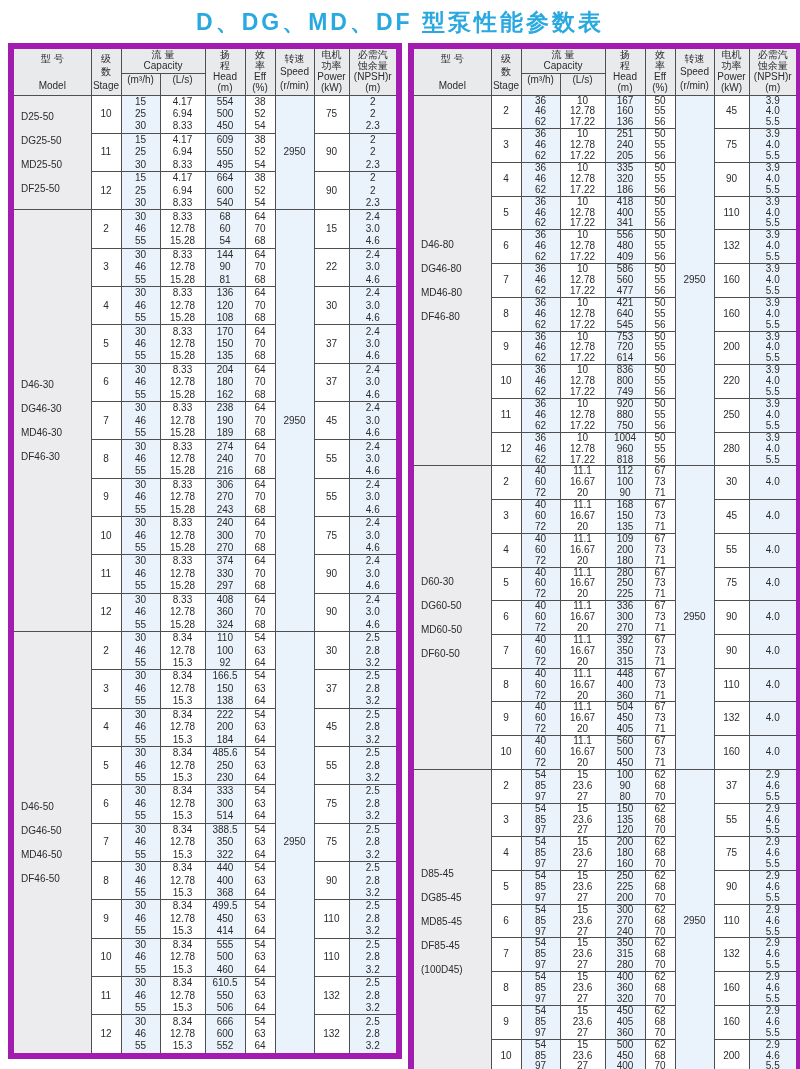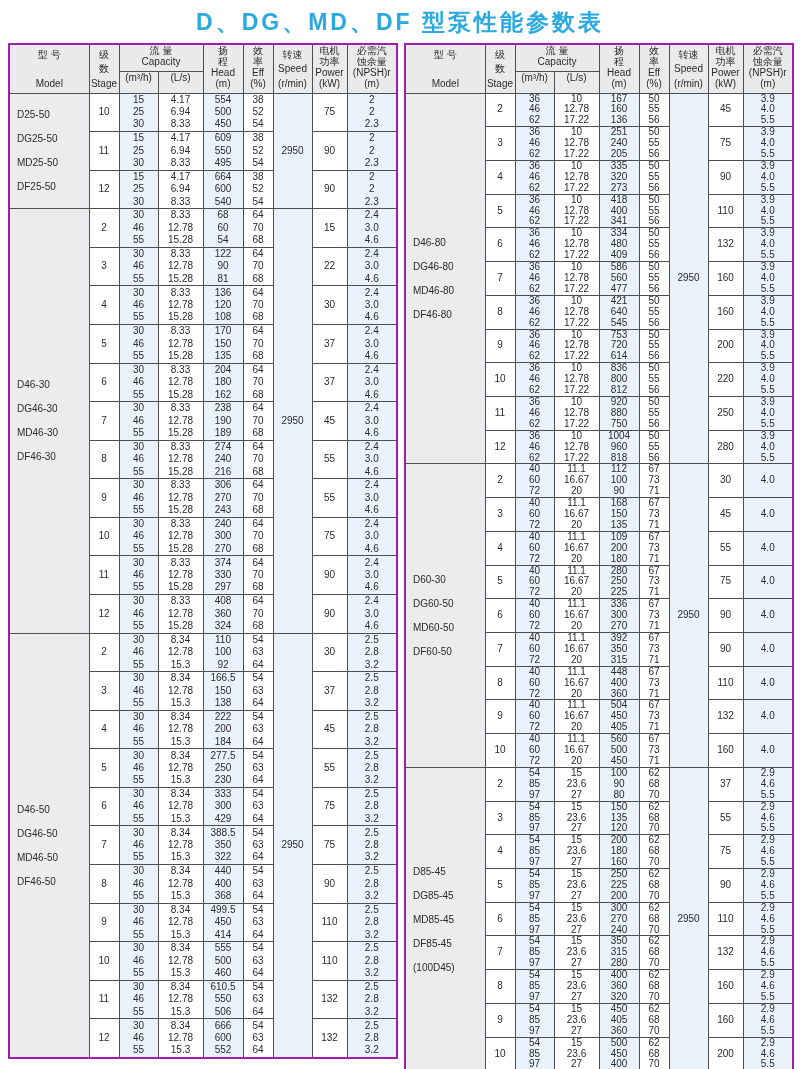--- a/index.html
+++ b/index.html
@@ -1,21 +1,21 @@
 <!DOCTYPE html>
 <html><head>
 <meta charset="utf-8">
 <style>
   html,body { margin:0; padding:0; background:#ffffff; }
   body { width:800px; height:1069px; font-family:"Liberation Sans", sans-serif; }
   .title { text-align:center; color:#29A9E0; font-size:23px; font-weight:bold;
            letter-spacing:3px; padding:7px 0 5px 0; }
   .tables { display:flex; gap:6px; padding:0 8px; align-items:flex-start; }
   table.ptable { border-collapse:collapse; table-layout:fixed; width:388px;
-                 border:2px solid #a21caf; }
+                 border:6px solid #a21caf; }
   #t0 table { height:1016px; } #t1 table { height:1016px; }
   td,th { border:1px solid #4f4f4f; padding:0; text-align:center; vertical-align:middle;
           font-size:10px; color:#2b2b2b; overflow:hidden; }
   th { background:#E9EAEC; font-weight:normal; }
   thead tr.h1 { height:27px; } thead tr.h2 { height:22px; }
   .hwrap { display:flex; flex-direction:column; justify-content:flex-start; align-items:center;
            height:100%; line-height:11px; box-sizing:border-box; }
   .hwrap.sb { justify-content:space-between; padding:4px 0; }
   .lh12 tbody td { line-height:12.4px; }
   .lh11 tbody td { line-height:10.9px; }
@@ -279,21 +279,21 @@
               <div>30</div>
               <div>46</div>
               <div>55</div>
             </td>
             <td>
               <div>8.33</div>
               <div>12.78</div>
               <div>15.28</div>
             </td>
             <td class="shade">
-              <div>122</div>
+              <div>144</div>
               <div>90</div>
               <div>81</div>
             </td>
             <td>
               <div>64</div>
               <div>70</div>
               <div>68</div>
             </td>
             <td>
               <div>22</div>
@@ -719,21 +719,21 @@
               <div>30</div>
               <div>46</div>
               <div>55</div>
             </td>
             <td>
               <div>8.34</div>
               <div>12.78</div>
               <div>15.3</div>
             </td>
             <td class="shade">
-              <div>277.5</div>
+              <div>485.6</div>
               <div>250</div>
               <div>230</div>
             </td>
             <td>
               <div>54</div>
               <div>63</div>
               <div>64</div>
             </td>
             <td>
               <div>55</div>
@@ -754,21 +754,21 @@
               <div>55</div>
             </td>
             <td>
               <div>8.34</div>
               <div>12.78</div>
               <div>15.3</div>
             </td>
             <td class="shade">
               <div>333</div>
               <div>300</div>
-              <div>429</div>
+              <div>514</div>
             </td>
             <td>
               <div>54</div>
               <div>63</div>
               <div>64</div>
             </td>
             <td>
               <div>75</div>
             </td>
             <td class="shade">
@@ -1153,21 +1153,21 @@
               <div>62</div>
             </td>
             <td>
               <div>10</div>
               <div>12.78</div>
               <div>17.22</div>
             </td>
             <td class="shade">
               <div>335</div>
               <div>320</div>
-              <div>273</div>
+              <div>186</div>
             </td>
             <td>
               <div>50</div>
               <div>55</div>
               <div>56</div>
             </td>
             <td>
               <div>90</div>
             </td>
             <td class="shade">
@@ -1217,21 +1217,21 @@
               <div>36</div>
               <div>46</div>
               <div>62</div>
             </td>
             <td>
               <div>10</div>
               <div>12.78</div>
               <div>17.22</div>
             </td>
             <td class="shade">
-              <div>334</div>
+              <div>556</div>
               <div>480</div>
               <div>409</div>
             </td>
             <td>
               <div>50</div>
               <div>55</div>
               <div>56</div>
             </td>
             <td>
               <div>132</div>
@@ -1351,21 +1351,21 @@
               <div>62</div>
             </td>
             <td>
               <div>10</div>
               <div>12.78</div>
               <div>17.22</div>
             </td>
             <td class="shade">
               <div>836</div>
               <div>800</div>
-              <div>812</div>
+              <div>749</div>
             </td>
             <td>
               <div>50</div>
               <div>55</div>
               <div>56</div>
             </td>
             <td>
               <div>220</div>
             </td>
             <td class="shade">

